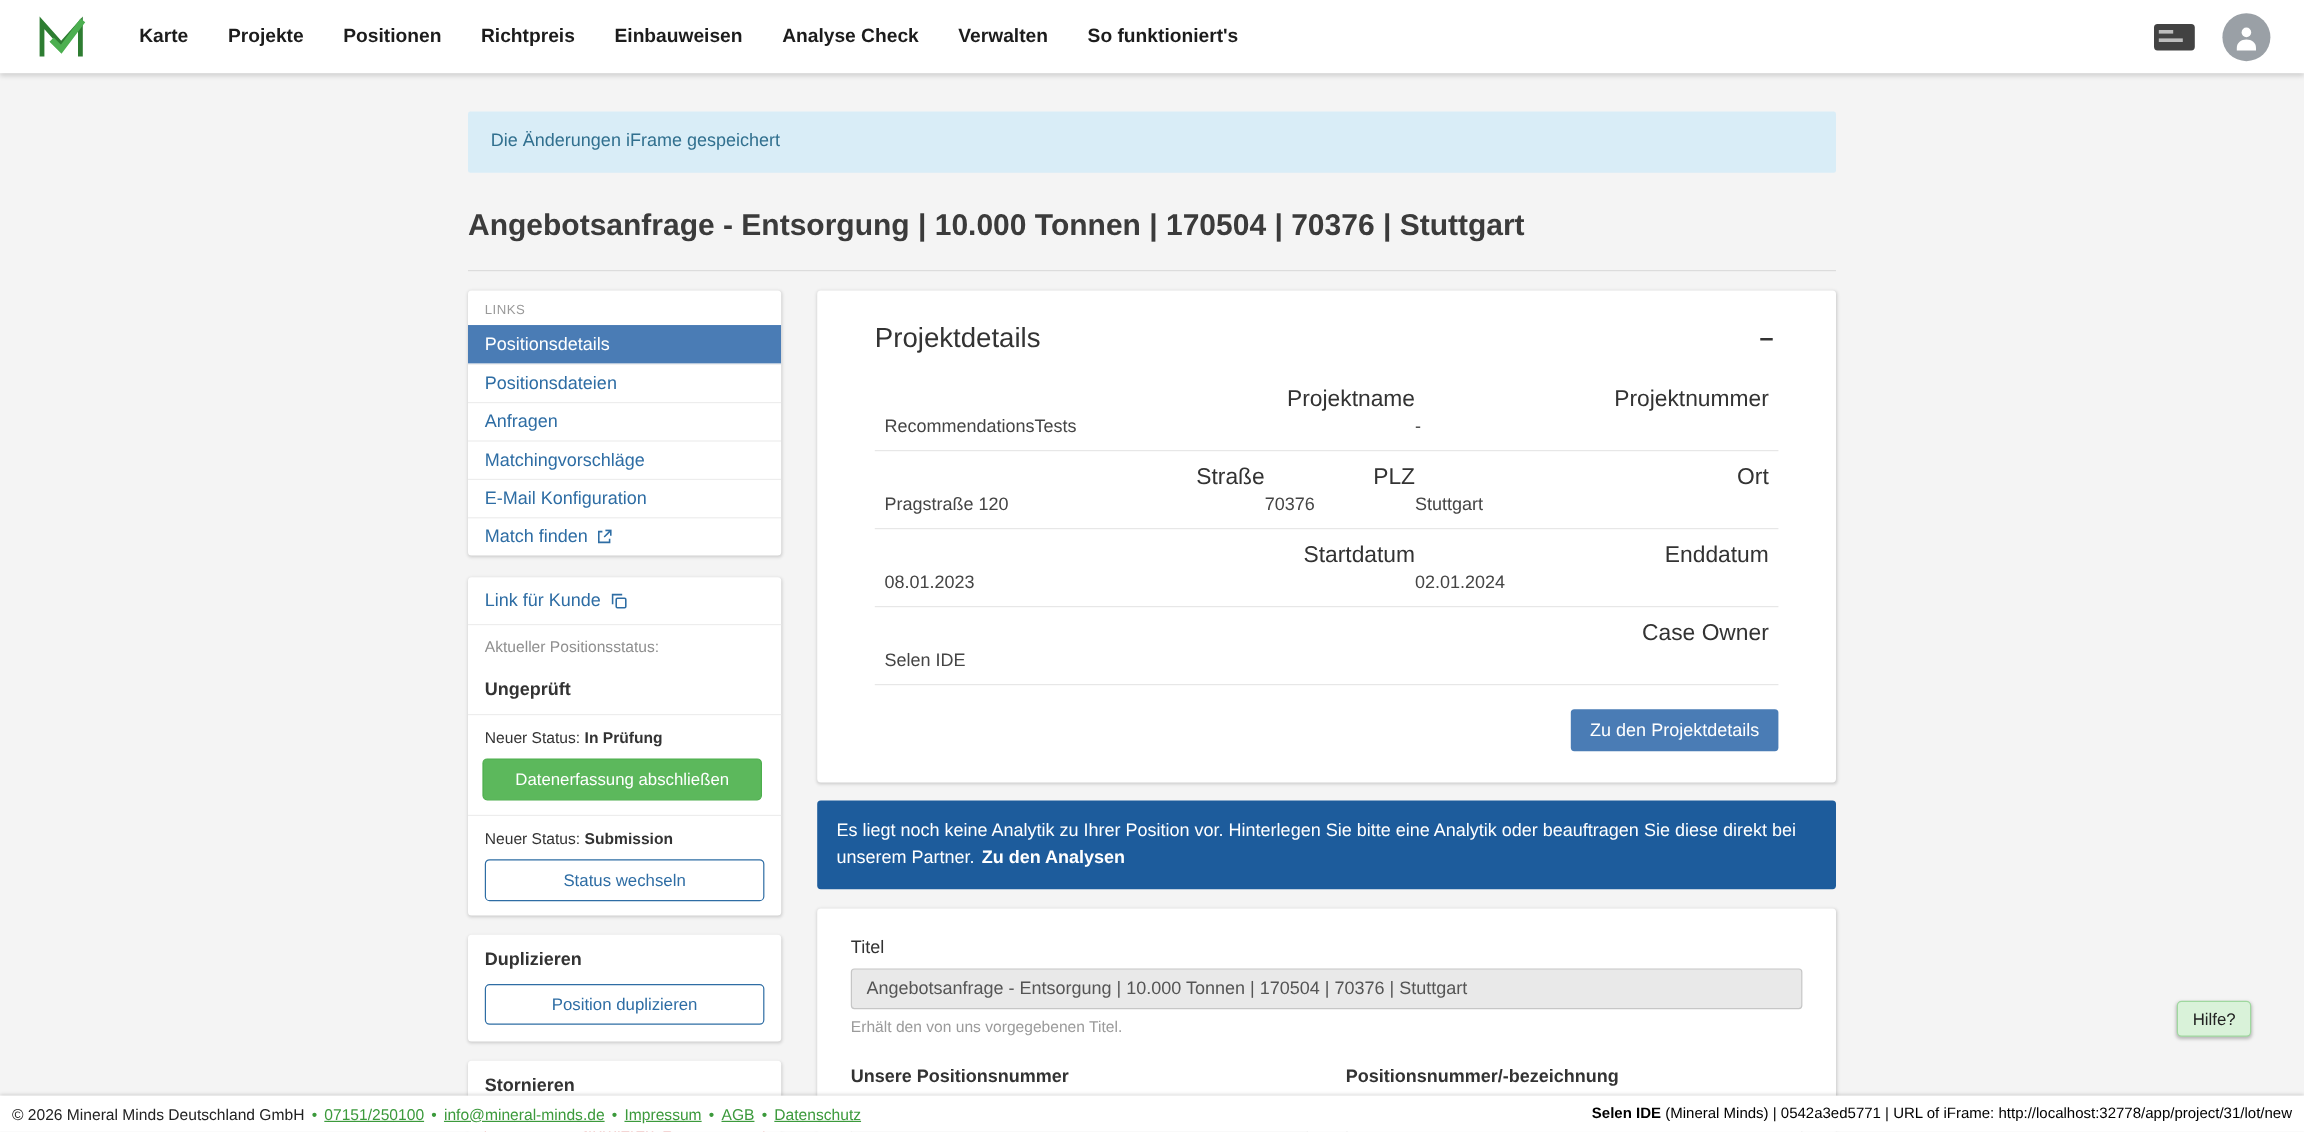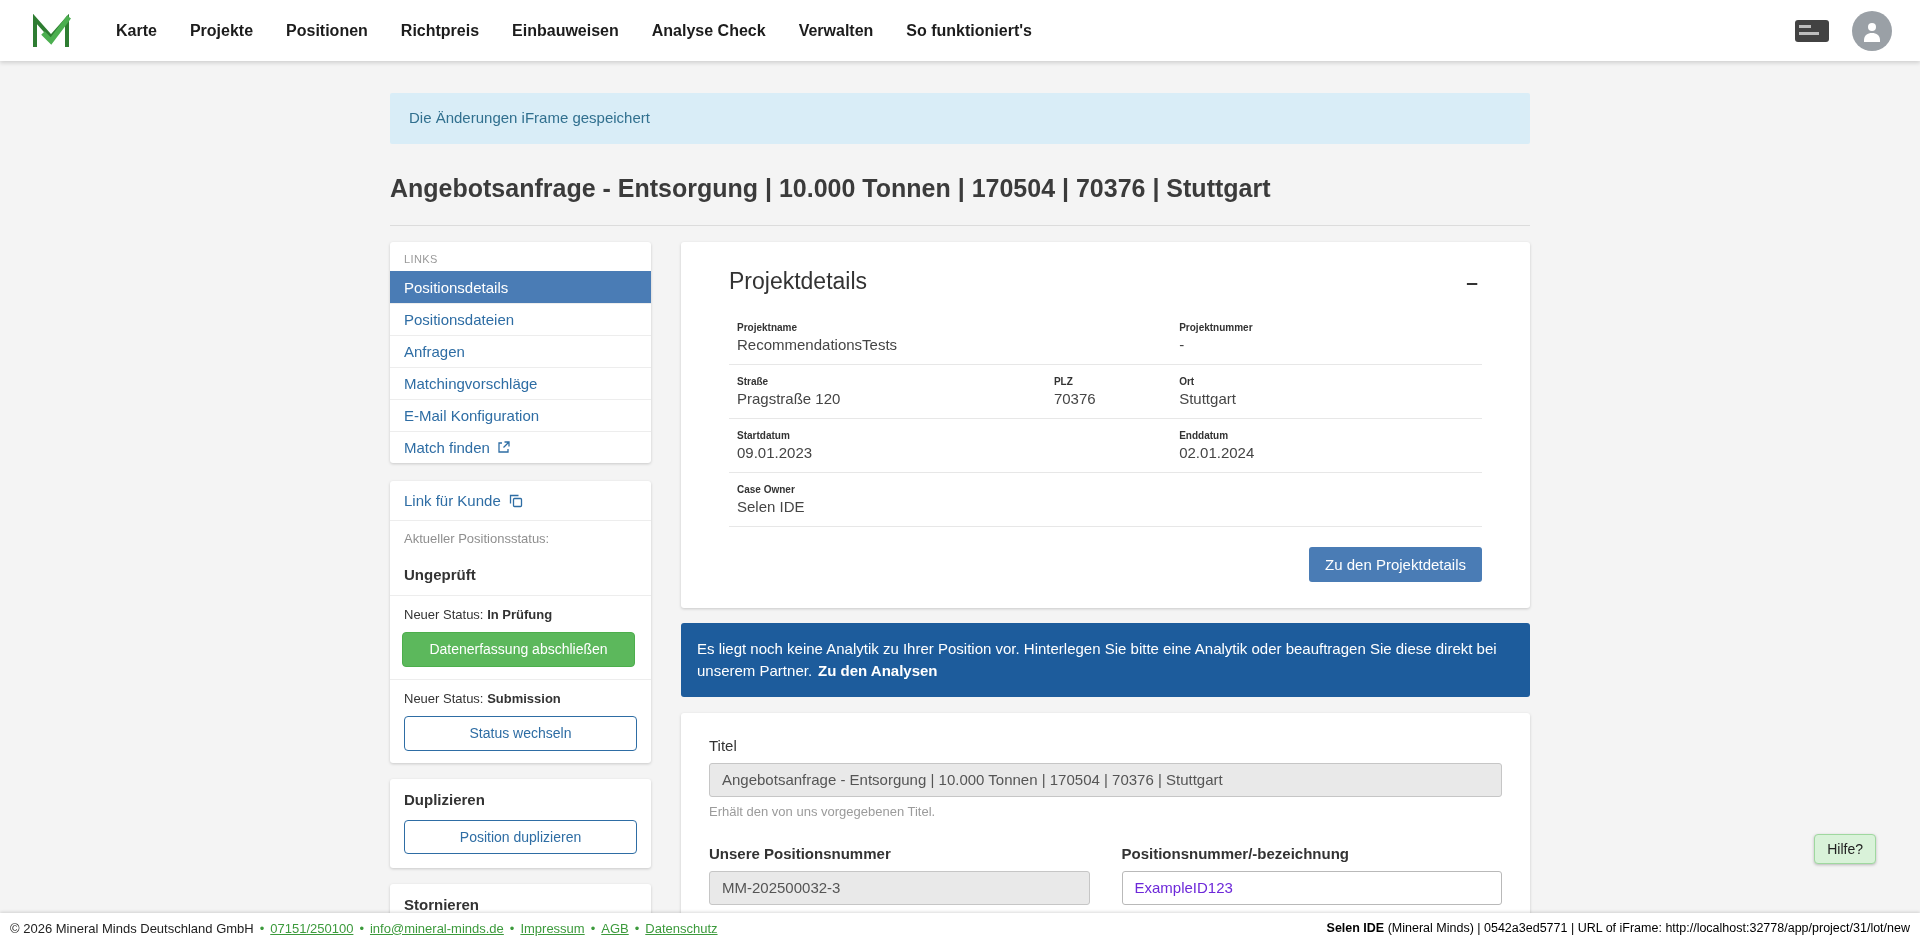--- a/index.html
+++ b/index.html
@@ -45,21 +45,21 @@
   .caret { width:0; height:0; border-left:4px solid transparent; border-right:4px solid transparent; border-top:4px solid currentColor; display:inline-block; margin-left:7px; vertical-align:middle; }
 
   
   .main-col { flex:1; min-width:0; }
   .panel { padding:26px 48px 22px; }
   .panel-head { display:flex; justify-content:space-between; align-items:center; margin-bottom:16px; }
   .panel-head h2 { font-size:23px; font-weight:500; color:#333; margin:0; }
   .collapse-btn { font-size:21px; font-weight:700; color:#333; cursor:pointer; line-height:1; padding:0 4px; }
   .pd-row { display:flex; border-bottom:1px solid #e7e7e7; padding:11px 8px; }
   .cell { display:flex; flex-direction:column; }
-  .cell .lbl { font-size:10px; font-weight:700; color:#333; margin-bottom:3px; }
+  .cell .lbl { font-size:19px; font-weight:400; color:#333; margin-bottom:3px;text-align:right; }
   .cell .val { font-size:15px; color:#454545; }
   .w60 { width:60%; } .w43 { width:43%; } .w17 { width:17%; } .w40 { width:40%; } .w100 { width:100%; }
   .panel-actions { display:flex; justify-content:flex-end; padding:20px 0 4px; }
   .btn-filled { background:#4a7cb5; color:#fff; border:none; padding:9px 16px; border-radius:3px; font-size:15px; cursor:pointer; font-family:inherit; }
   .banner { margin-top:15px; background:#1d5c9c; color:#fff; border-radius:3px; padding:15px 16px; font-size:15px; line-height:1.45; }
   .banner-link { color:#fff; font-weight:700; margin-left:6px; cursor:pointer; text-decoration:none; }
   .form-card { margin-top:16px; padding:24px 28px 40px; min-height:330px; }
   .form-label { font-size:15px; color:#333; margin-bottom:9px; display:block; }
   .form-label.b { font-weight:700; }
   .form-input { width:100%; height:34px; border:1px solid #b9b9b9; border-radius:3px; padding:0 12px; font-size:15px; font-family:inherit; color:#6d28d9; background:#fff; }
@@ -222,21 +222,21 @@
           </div>
           <div class="cell w40">
             <span class="lbl">Ort</span>
             <span class="val">Stuttgart</span>
           </div>
         </div>
 
         <div class="pd-row">
           <div class="cell w60">
             <span class="lbl">Startdatum</span>
-            <span class="val">09.01.2023</span>
+            <span class="val">08.01.2023</span>
           </div>
           <div class="cell w40">
             <span class="lbl">Enddatum</span>
             <span class="val">02.01.2024</span>
           </div>
         </div>
 
         <div class="pd-row">
           <div class="cell w100">
             <span class="lbl">Case Owner</span>

